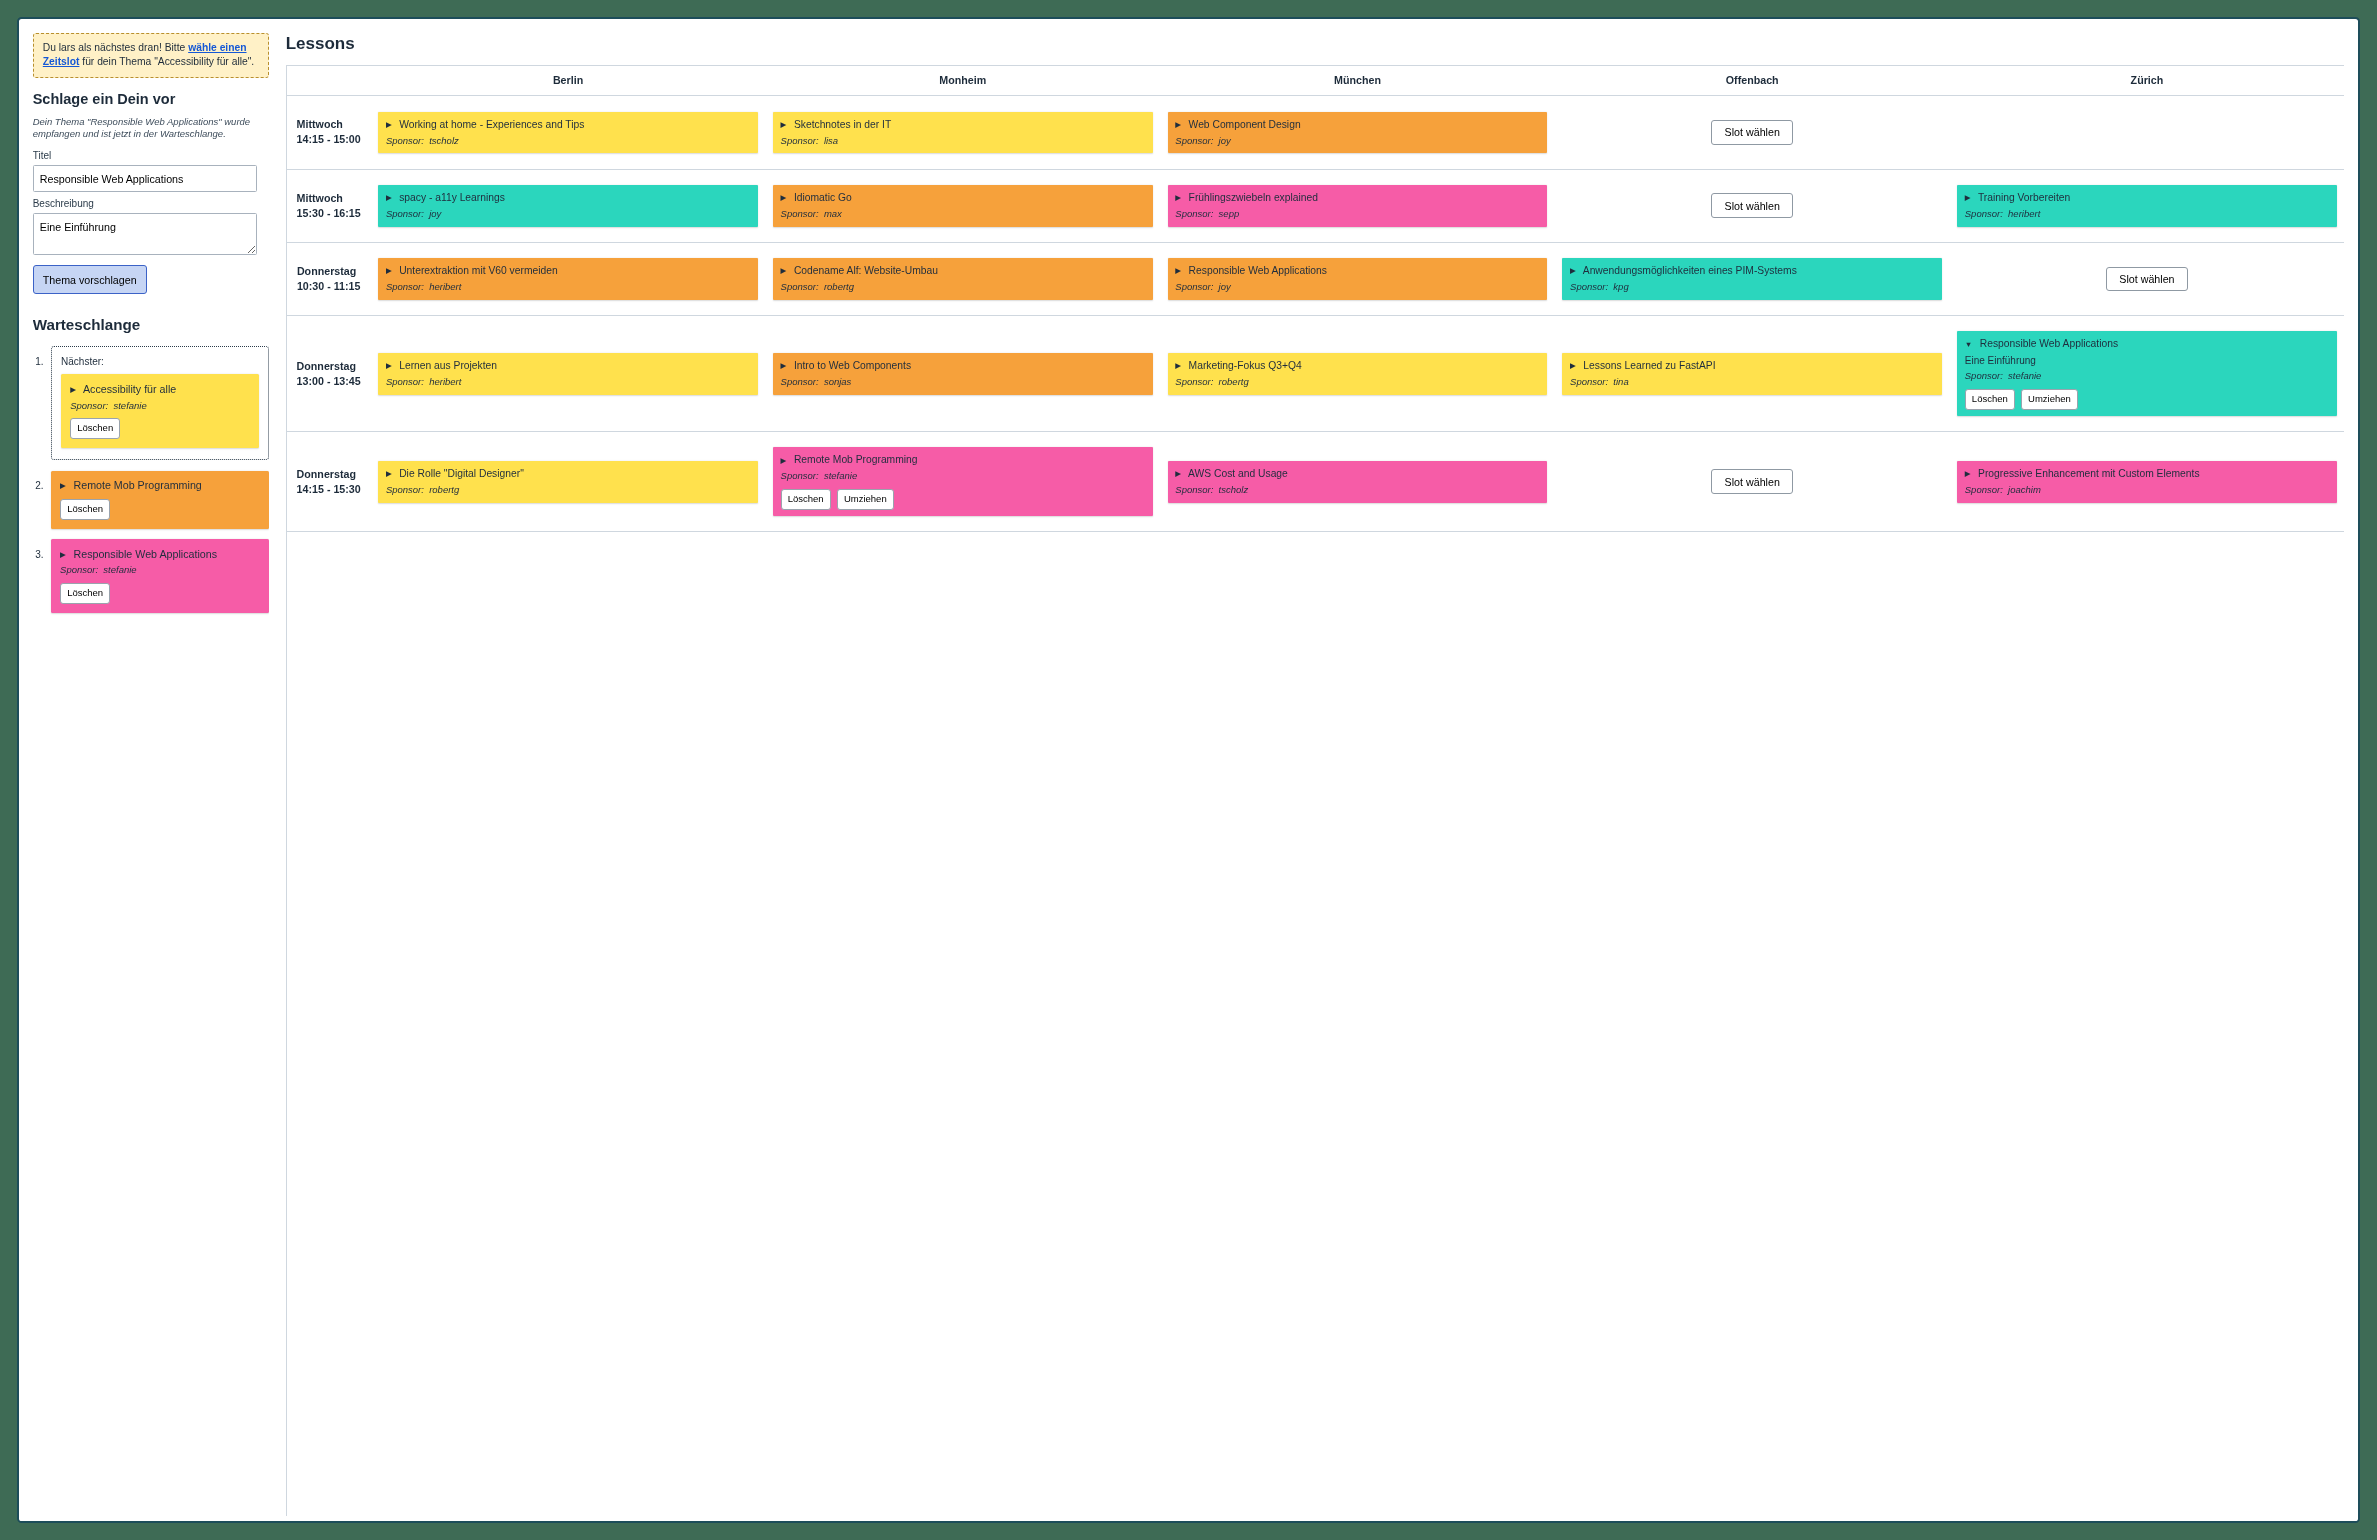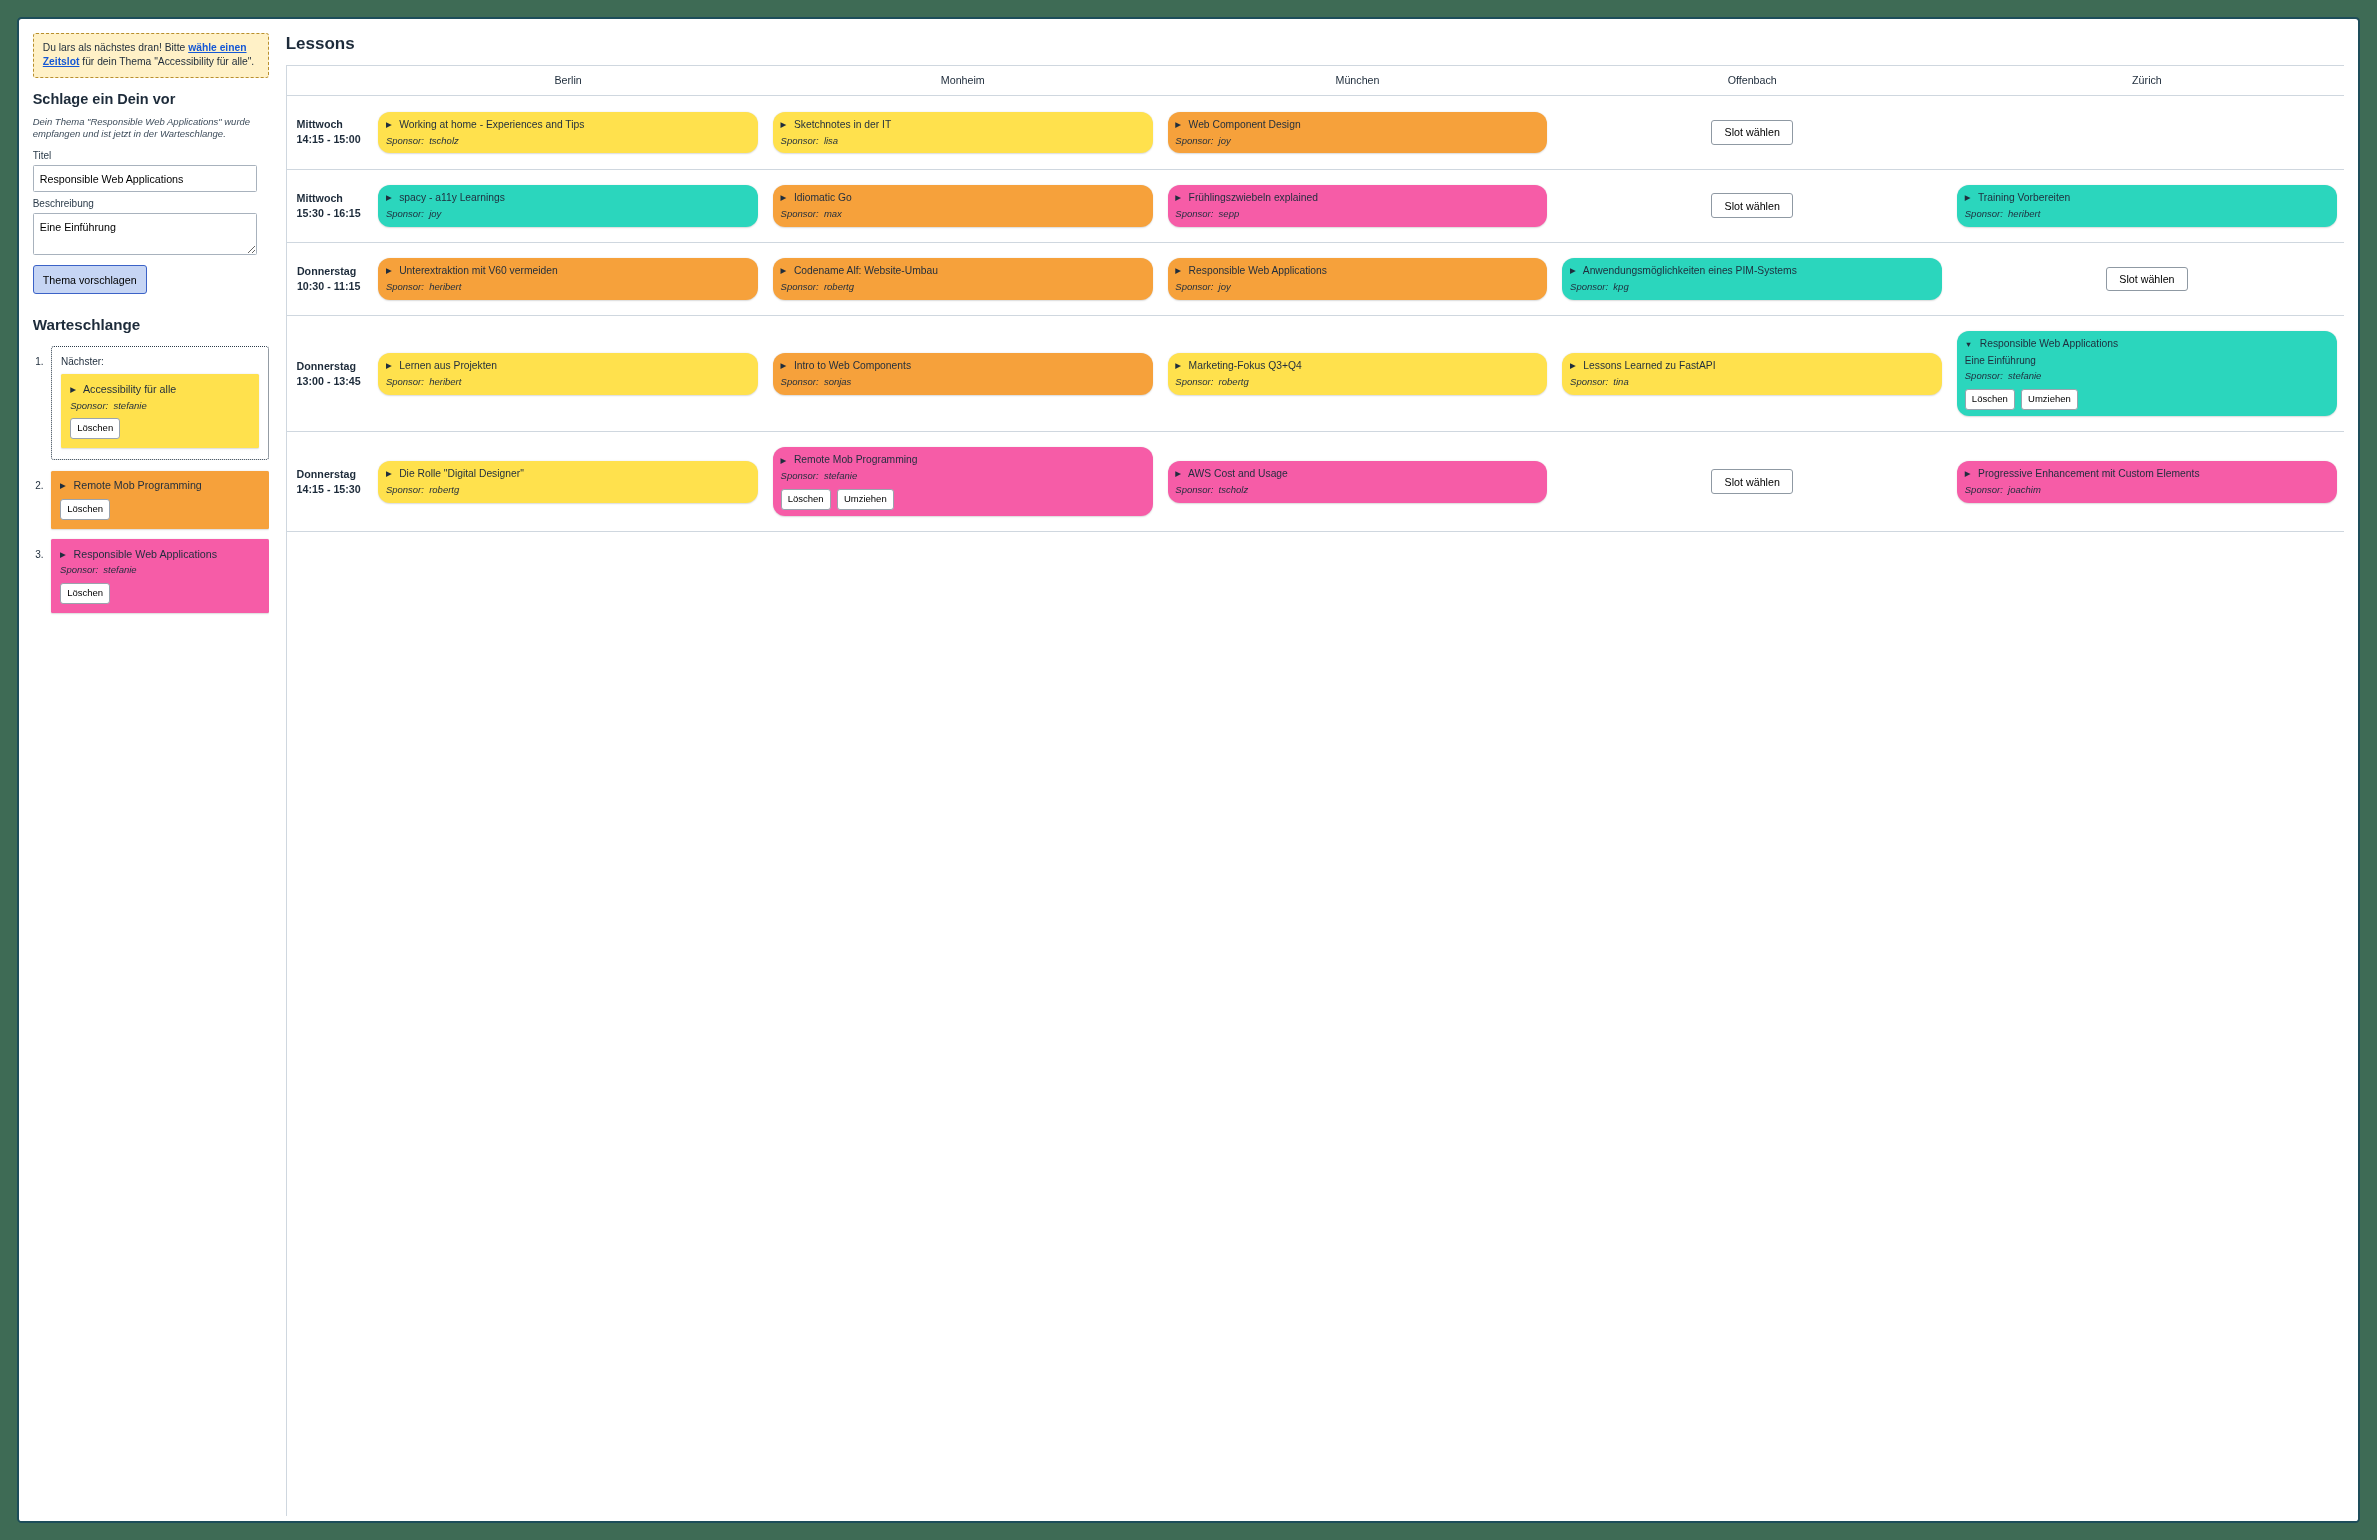--- a/index.html
+++ b/index.html
@@ -198,41 +198,41 @@
     overflow:auto;
     flex:1 1 auto;
   }
   .tt-header, .tt-row{
     display:grid;
     grid-template-columns:84px repeat(5, 1fr);
     border-bottom:0.8px solid var(--grid-line);
   }
   .tt-header > div{
     padding:7.6px 6.1px;
-    font-weight:400;
+    font-weight:700;
     text-align:center;
   }
   .tt-header > div:first-child{ text-align:left; }
   .tt-cell{
     padding:15.2px 7.6px;
     display:flex;
     align-items:center;
     justify-content:center;
   }
   .tt-time{
     font-weight:700;
     text-align:left;
     font-size:10.7px;
     justify-content:center;
     white-space:pre-line;
     line-height:1.4;
   }
   .slot-card{
     width:100%;
-    border-radius:12px;
+    border-radius:1px;
     padding:6.1px 7.6px 6.1px;
     box-shadow:0 0.8px 1.5px rgba(0,0,0,.15);
     font-size:10.3px;
   }
   .slot-card .card-title{ font-size:10.3px; }
   .slot-btn{
     border:0.8px solid #8f99a3;
     border-radius:3px;
     padding:5.3px 12.2px;
     background:#fff;

